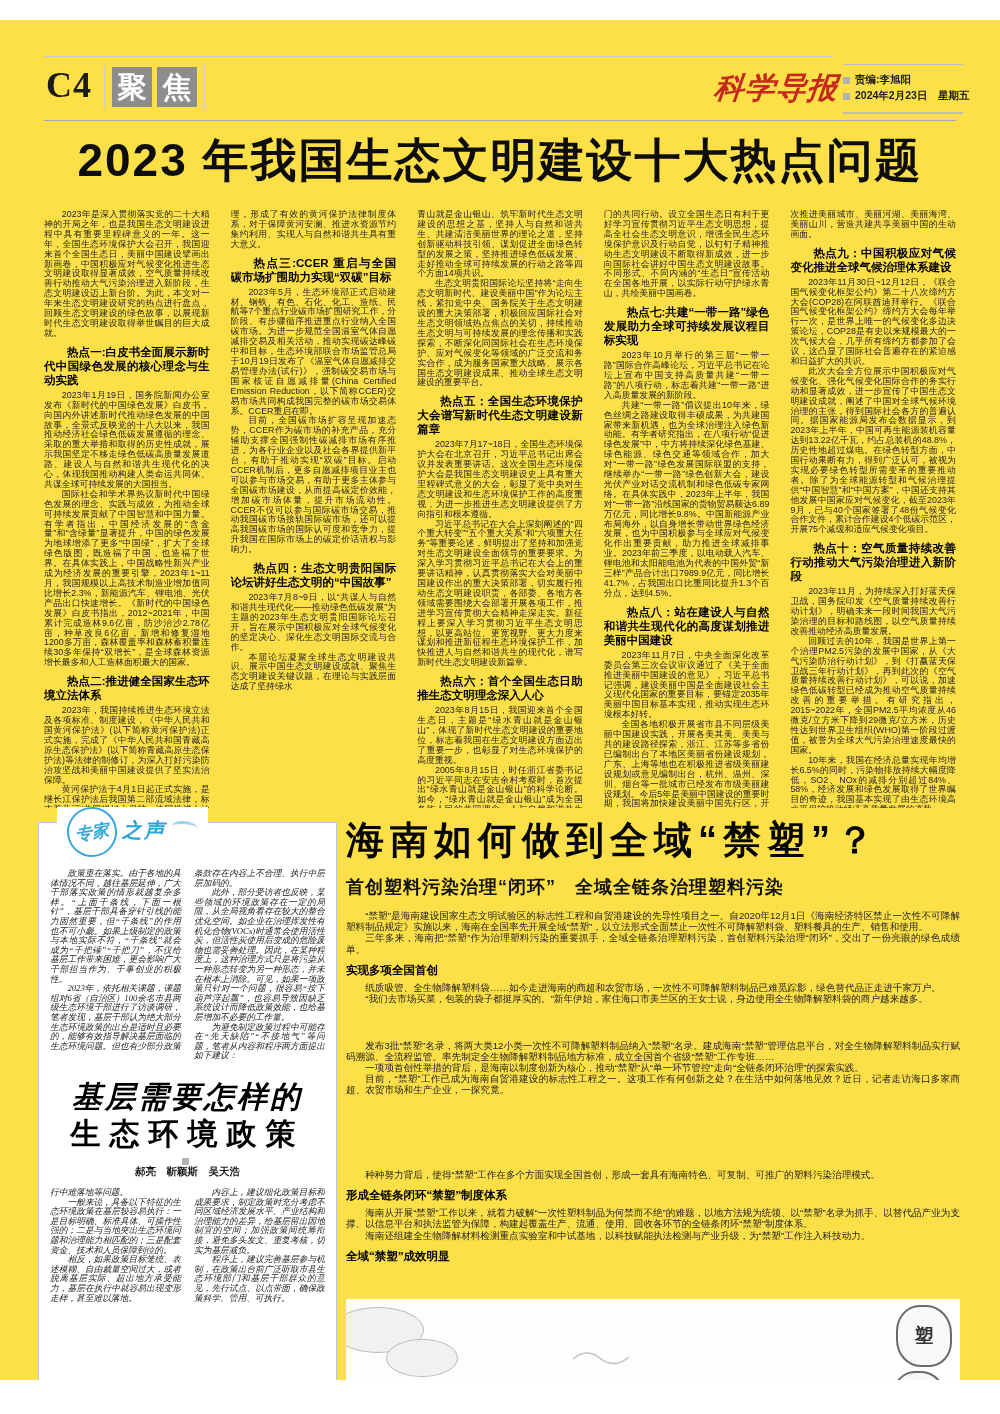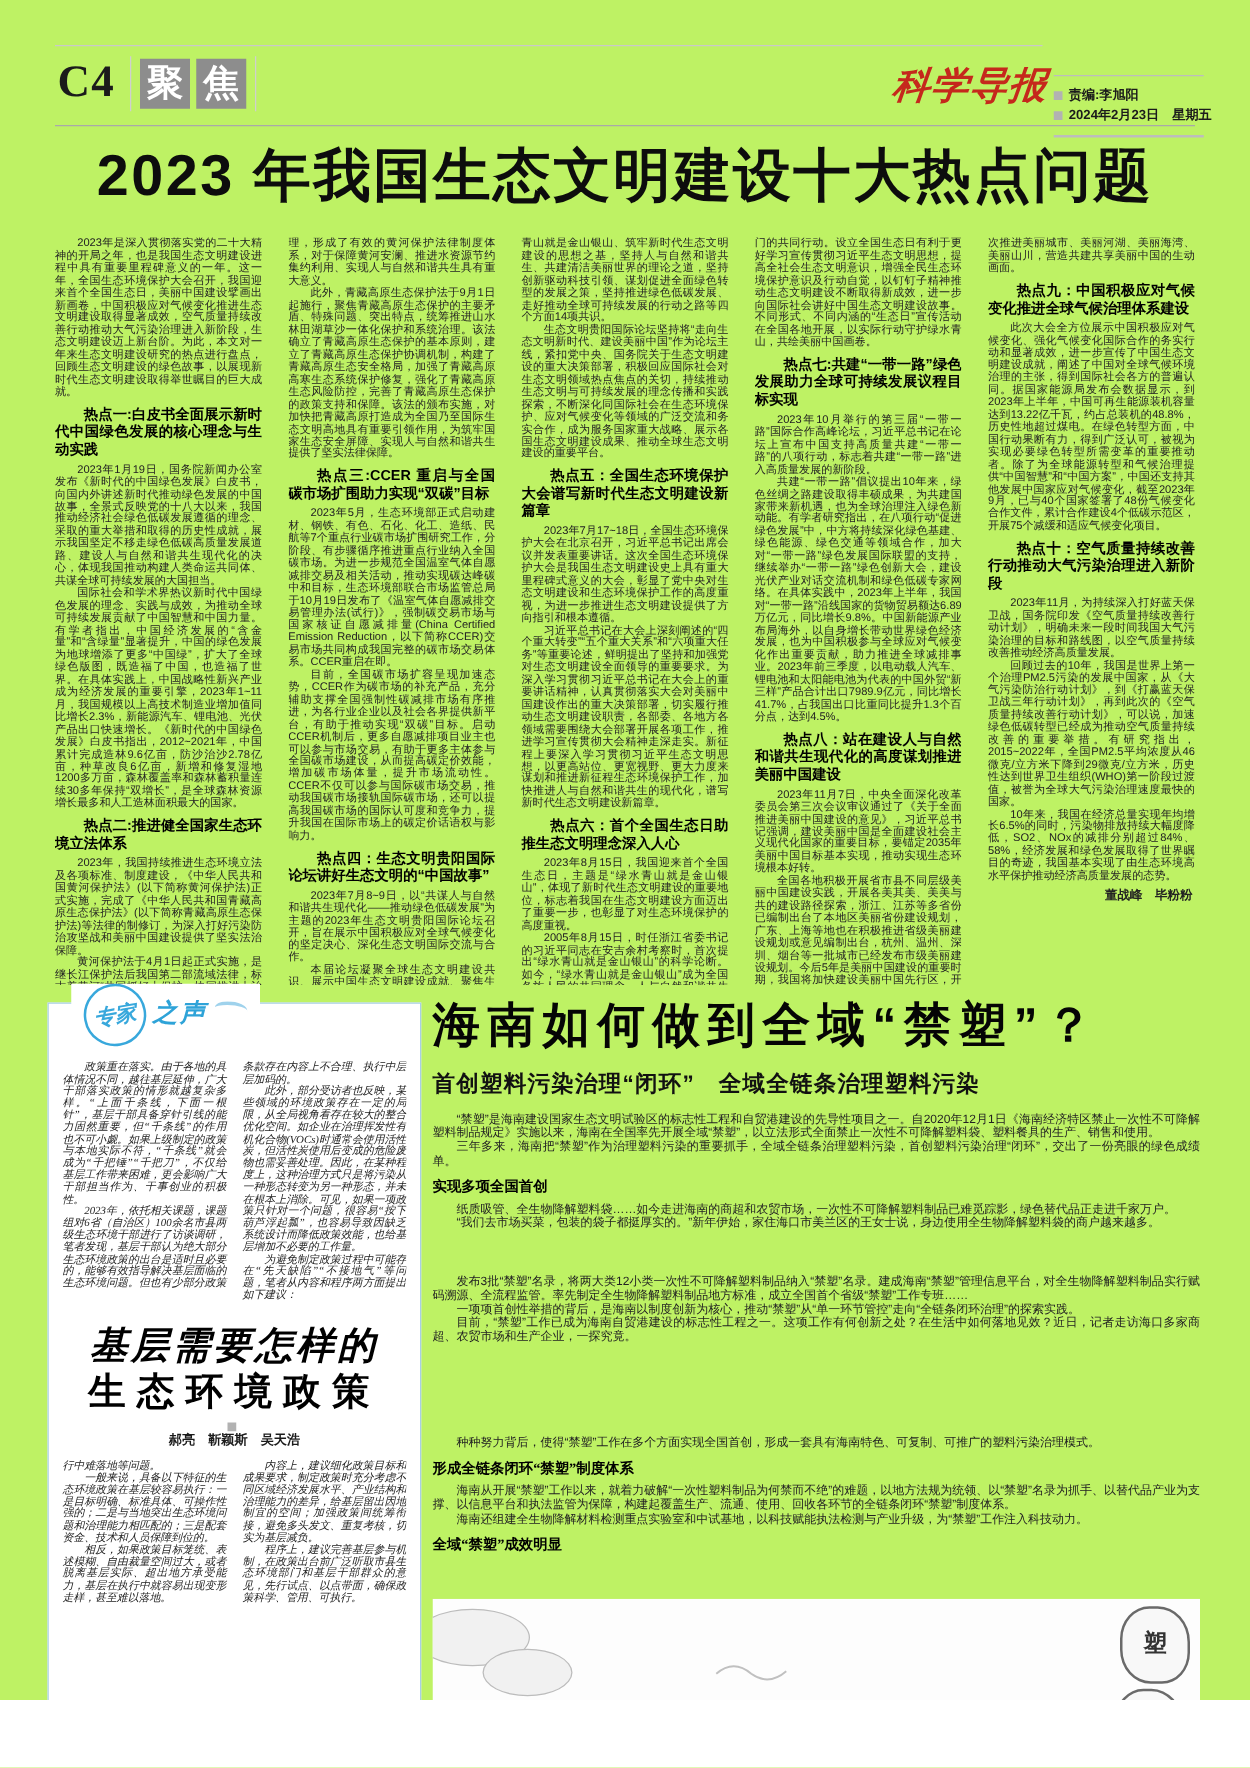--- a/index.html
+++ b/index.html
@@ -1,29 +1,29 @@
 <!DOCTYPE html>
 <html><head>
 <meta charset="utf-8">
 <style>
   html,body{margin:0;padding:0;background:#ffffff;}
-  .page{position:relative;width:1000px;height:1360px;background:#bef264;overflow:hidden;
-        font-family:"Liberation Sans",sans-serif;color:#1b1b1b;}
+  .page{position:relative;width:1000px;height:1360px;background:#fde047;overflow:hidden;
+        font-family:"Liberation Sans",sans-serif;color:#1b1b1b;margin-top:20px;}
   
   .top-hairline{position:absolute;left:44px;top:36px;width:790px;height:1px;background:#c9c9c9;}
   .page-no{position:absolute;left:46px;top:44px;font-family:"Liberation Serif",serif;
            font-weight:bold;font-size:36px;letter-spacing:1px;}
   .section-wrap{position:absolute;left:104px;top:45px;display:flex;gap:5px;
                 border-left:1px solid #cfcfcf;border-right:1px solid #cfcfcf;padding:2px 7px;}
   .section-box{width:40px;height:40px;background:#8d8d8d;color:#fff;font-weight:700;
                font-size:29px;line-height:40px;text-align:center;}
   .masthead{position:absolute;left:714px;top:48px;width:125px;color:#c5281c;
             font-family:"DejaVu Serif",serif;font-style:italic;font-weight:bold;
             font-size:30px;letter-spacing:1px;transform:skewX(-6deg);white-space:nowrap;}
-  .credits{position:absolute;left:843px;top:60px;width:120px;border-top:1px solid #bdbdbd;
+  .credits{position:absolute;left:843px;top:44px;width:120px;border-top:1px solid #bdbdbd;
            border-bottom:2px solid #bdbdbd;padding:6px 0 7px;font-size:10.5px;font-weight:700;}
   .credits .row{display:flex;align-items:center;margin:2px 0;white-space:nowrap;}
   .sq{display:inline-block;width:7px;height:7px;background:#b2b2b2;margin-right:5px;flex:0 0 auto;}
   .header-rule{position:absolute;left:44px;top:100px;width:912px;height:1px;background:#a9a9a9;}
   
   .main-headline{position:absolute;left:0;top:110px;width:1000px;text-align:center;
                  font-size:46px;font-weight:900;letter-spacing:2px;color:#0d0d0d;}
   .main-cols{position:absolute;left:44px;top:190px;width:912px;height:598px;display:flex;gap:21px;overflow:hidden;}
   .ncol{flex:1;overflow:hidden;font-size:8.9px;line-height:9.9px;text-align:justify;color:#222;}
   .para{margin:0;text-indent:2em;}
@@ -104,21 +104,20 @@
         <p class="para">2023年是深入贯彻落实党的二十大精神的开局之年，也是我国生态文明建设进程中具有重要里程碑意义的一年。这一年，全国生态环境保护大会召开，我国迎来首个全国生态日，美丽中国建设擘画出新画卷，中国积极应对气候变化推进生态文明建设取得显著成效，空气质量持续改善行动推动大气污染治理进入新阶段，生态文明建设迈上新台阶。为此，本文对一年来生态文明建设研究的热点进行盘点，回顾生态文明建设的绿色故事，以展现新时代生态文明建设取得举世瞩目的巨大成就。</p>
         <h4 class="sub-head">热点一:白皮书全面展示新时代中国绿色发展的核心理念与生动实践</h4>
         <p class="para">2023年1月19日，国务院新闻办公室发布《新时代的中国绿色发展》白皮书，向国内外讲述新时代推动绿色发展的中国故事，全景式反映党的十八大以来，我国推动经济社会绿色低碳发展遵循的理念、采取的重大举措和取得的历史性成就，展示我国坚定不移走绿色低碳高质量发展道路、建设人与自然和谐共生现代化的决心，体现我国推动构建人类命运共同体、共谋全球可持续发展的大国担当。</p>
         <p class="para">国际社会和学术界热议新时代中国绿色发展的理念、实践与成效，为推动全球可持续发展贡献了中国智慧和中国力量。有学者指出，中国经济发展的“含金量”和“含绿量”显著提升，中国的绿色发展为地球增添了更多“中国绿”，扩大了全球绿色版图，既造福了中国，也造福了世界。在具体实践上，中国战略性新兴产业成为经济发展的重要引擎，2023年1~11月，我国规模以上高技术制造业增加值同比增长2.3%，新能源汽车、锂电池、光伏产品出口快速增长。《新时代的中国绿色发展》白皮书指出，2012~2021年，中国累计完成造林9.6亿亩，防沙治沙2.78亿亩，种草改良6亿亩，新增和修复湿地1200多万亩，森林覆盖率和森林蓄积量连续30多年保持“双增长”，是全球森林资源增长最多和人工造林面积最大的国家。</p>
         <h4 class="sub-head">热点二:推进健全国家生态环境立法体系</h4>
         <p class="para">2023年，我国持续推进生态环境立法及各项标准、制度建设，《中华人民共和国黄河保护法》(以下简称黄河保护法)正式实施，完成了《中华人民共和国青藏高原生态保护法》(以下简称青藏高原生态保护法)等法律的制修订，为深入打好污染防治攻坚战和美丽中国建设提供了坚实法治保障。</p>
         <p class="para">黄河保护法于4月1日起正式实施，是继长江保护法后我国第二部流域法律，标志着黄河“共同抓好大保护，协同推进大治理”迈入有法可依的崭新阶段。有学者指出，该法抓住了黄河流域的主要矛盾，坚持重在保护、要在治</p>
       </div>
     <div class="ncol">
         <p class="para cont">理，形成了有效的黄河保护法律制度体系，对于保障黄河安澜、推进水资源节约集约利用、实现人与自然和谐共生具有重大意义。</p>
-        <p class="para">此外，青藏高原生态保护法于9月1日起施行，聚焦青藏高原生态保护的主要矛盾、特殊问题、突出特点，统筹推进山水林田湖草沙一体化保护和系统治理。该法确立了青藏高原生态保护的基本原则，建立了青藏高原生态保护协调机制，构建了青藏高原生态安全格局，加强了青藏高原高寒生态系统保护修复，强化了青藏高原生态风险防控，完善了青藏高原生态保护的政策支持和保障。该法的颁布实施，对加快把青藏高原打造成为全国乃至国际生态文明高地具有重要引领作用，为筑牢国家生态安全屏障、实现人与自然和谐共生提供了坚实法律保障。</p>
         <h4 class="sub-head">热点三:CCER 重启与全国碳市场扩围助力实现“双碳”目标</h4>
         <p class="para">2023年5月，生态环境部正式启动建材、钢铁、有色、石化、化工、造纸、民航等7个重点行业碳市场扩围研究工作，分阶段、有步骤循序推进重点行业纳入全国碳市场。为进一步规范全国温室气体自愿减排交易及相关活动，推动实现碳达峰碳中和目标，生态环境部联合市场监管总局于10月19日发布了《温室气体自愿减排交易管理办法(试行)》，强制碳交易市场与国家核证自愿减排量(China Certified Emission Reduction，以下简称CCER)交易市场共同构成我国完整的碳市场交易体系。CCER重启在即。</p>
         <p class="para">目前，全国碳市场扩容呈现加速态势，CCER作为碳市场的补充产品，充分辅助支撑全国强制性碳减排市场有序推进，为各行业企业以及社会各界提供新平台，有助于推动实现“双碳”目标。启动CCER机制后，更多自愿减排项目业主也可以参与市场交易，有助于更多主体参与全国碳市场建设，从而提高碳定价效能，增加碳市场体量，提升市场流动性。CCER不仅可以参与国际碳市场交易，推动我国碳市场接轨国际碳市场，还可以提高我国碳市场的国际认可度和竞争力，提升我国在国际市场上的碳定价话语权与影响力。</p>
         <h4 class="sub-head">热点四：生态文明贵阳国际论坛讲好生态文明的“中国故事”</h4>
         <p class="para">2023年7月8~9日，以“共谋人与自然和谐共生现代化——推动绿色低碳发展”为主题的2023年生态文明贵阳国际论坛召开，旨在展示中国积极应对全球气候变化的坚定决心、深化生态文明国际交流与合作。</p>
         <p class="para">本届论坛凝聚全球生态文明建设共识、展示中国生态文明建设成就、聚焦生态文明建设关键议题，在理论与实践层面达成了坚持绿水</p>
       </div>
     <div class="ncol">
         <p class="para cont">青山就是金山银山、筑牢新时代生态文明建设的思想之基，坚持人与自然和谐共生、共建清洁美丽世界的理论之道，坚持创新驱动科技引领、谋划促进全面绿色转型的发展之策，坚持推进绿色低碳发展、走好推动全球可持续发展的行动之路等四个方面14项共识。</p>
         <p class="para">生态文明贵阳国际论坛坚持将“走向生态文明新时代、建设美丽中国”作为论坛主线，紧扣党中央、国务院关于生态文明建设的重大决策部署，积极回应国际社会对生态文明领域热点焦点的关切，持续推动生态文明与可持续发展的理念传播和实践探索，不断深化同国际社会在生态环境保护、应对气候变化等领域的广泛交流和务实合作，成为服务国家重大战略、展示各国生态文明建设成果、推动全球生态文明建设的重要平台。</p>
@@ -134,20 +133,21 @@
         <h4 class="sub-head">热点七:共建“一带一路”绿色发展助力全球可持续发展议程目标实现</h4>
         <p class="para">2023年10月举行的第三届“一带一路”国际合作高峰论坛，习近平总书记在论坛上宣布中国支持高质量共建“一带一路”的八项行动，标志着共建“一带一路”进入高质量发展的新阶段。</p>
         <p class="para">共建“一带一路”倡议提出10年来，绿色丝绸之路建设取得丰硕成果，为共建国家带来新机遇，也为全球治理注入绿色新动能。有学者研究指出，在八项行动“促进绿色发展”中，中方将持续深化绿色基建、绿色能源、绿色交通等领域合作，加大对“一带一路”绿色发展国际联盟的支持，继续举办“一带一路”绿色创新大会，建设光伏产业对话交流机制和绿色低碳专家网络。在具体实践中，2023年上半年，我国对“一带一路”沿线国家的货物贸易额达6.89万亿元，同比增长9.8%。中国新能源产业布局海外，以自身增长带动世界绿色经济发展，也为中国积极参与全球应对气候变化作出重要贡献，助力推进全球减排事业。2023年前三季度，以电动载人汽车、锂电池和太阳能电池为代表的中国外贸“新三样”产品合计出口7989.9亿元，同比增长41.7%，占我国出口比重同比提升1.3个百分点，达到4.5%。</p>
         <h4 class="sub-head">热点八：站在建设人与自然和谐共生现代化的高度谋划推进美丽中国建设</h4>
         <p class="para">2023年11月7日，中央全面深化改革委员会第三次会议审议通过了《关于全面推进美丽中国建设的意见》，习近平总书记强调，建设美丽中国是全面建设社会主义现代化国家的重要目标，要锚定2035年美丽中国目标基本实现，推动实现生态环境根本好转。</p>
         <p class="para">全国各地积极开展省市县不同层级美丽中国建设实践，开展各美其美、美美与共的建设路径探索，浙江、江苏等多省份已编制出台了本地区美丽省份建设规划，广东、上海等地也在积极推进省级美丽建设规划或意见编制出台，杭州、温州、深圳、烟台等一批城市已经发布市级美丽建设规划。今后5年是美丽中国建设的重要时期，我国将加快建设美丽中国先行区，开展美丽省份、美丽城市、美丽乡村等不同载体和形式多样的美丽实践，因地制宜、梯</p>
       </div>
     <div class="ncol">
         <p class="para cont">次推进美丽城市、美丽河湖、美丽海湾、美丽山川，营造共建共享美丽中国的生动画面。</p>
         <h4 class="sub-head">热点九：中国积极应对气候变化推进全球气候治理体系建设</h4>
+        <p class="para">2023年11月30日~12月12日，《联合国气候变化框架公约》第二十八次缔约方大会(COP28)在阿联酋迪拜举行。《联合国气候变化框架公约》缔约方大会每年举行一次，是世界上唯一的气候变化多边决策论坛，COP28是有史以来规模最大的一次气候大会，几乎所有缔约方都参加了会议，这凸显了国际社会普遍存在的紧迫感和日益扩大的共识。</p>
         <p class="para">此次大会全方位展示中国积极应对气候变化、强化气候变化国际合作的务实行动和显著成效，进一步宣传了中国生态文明建设成就，阐述了中国对全球气候环境治理的主张，得到国际社会各方的普遍认同。据国家能源局发布会数据显示，到2023年上半年，中国可再生能源装机容量达到13.22亿千瓦，约占总装机的48.8%，历史性地超过煤电。在绿色转型方面，中国行动果断有力，得到广泛认可，被视为实现必要绿色转型所需变革的重要推动者。除了为全球能源转型和气候治理提供“中国智慧”和“中国方案”，中国还支持其他发展中国家应对气候变化，截至2023年9月，已与40个国家签署了48份气候变化合作文件，累计合作建设4个低碳示范区，开展75个减缓和适应气候变化项目。</p>
         <h4 class="sub-head">热点十：空气质量持续改善行动推动大气污染治理进入新阶段</h4>
         <p class="para">2023年11月，为持续深入打好蓝天保卫战，国务院印发《空气质量持续改善行动计划》，明确未来一段时间我国大气污染治理的目标和路线图，以空气质量持续改善推动经济高质量发展。</p>
         <p class="para">回顾过去的10年，我国是世界上第一个治理PM2.5污染的发展中国家，从《大气污染防治行动计划》，到《打赢蓝天保卫战三年行动计划》，再到此次的《空气质量持续改善行动计划》，可以说，加速绿色低碳转型已经成为推动空气质量持续改善的重要举措。有研究指出，2015~2022年，全国PM2.5平均浓度从46微克/立方米下降到29微克/立方米，历史性达到世界卫生组织(WHO)第一阶段过渡值，被誉为全球大气污染治理速度最快的国家。</p>
         <p class="para">10年来，我国在经济总量实现年均增长6.5%的同时，污染物排放持续大幅度降低，SO2、NOx的减排分别超过84%、58%，经济发展和绿色发展取得了世界瞩目的奇迹，我国基本实现了由生态环境高水平保护推动经济高质量发展的态势。</p>
         <p class="col-byline">董战峰　毕粉粉</p>
       </div>
   </div>
 
   <div class="expert-box">

